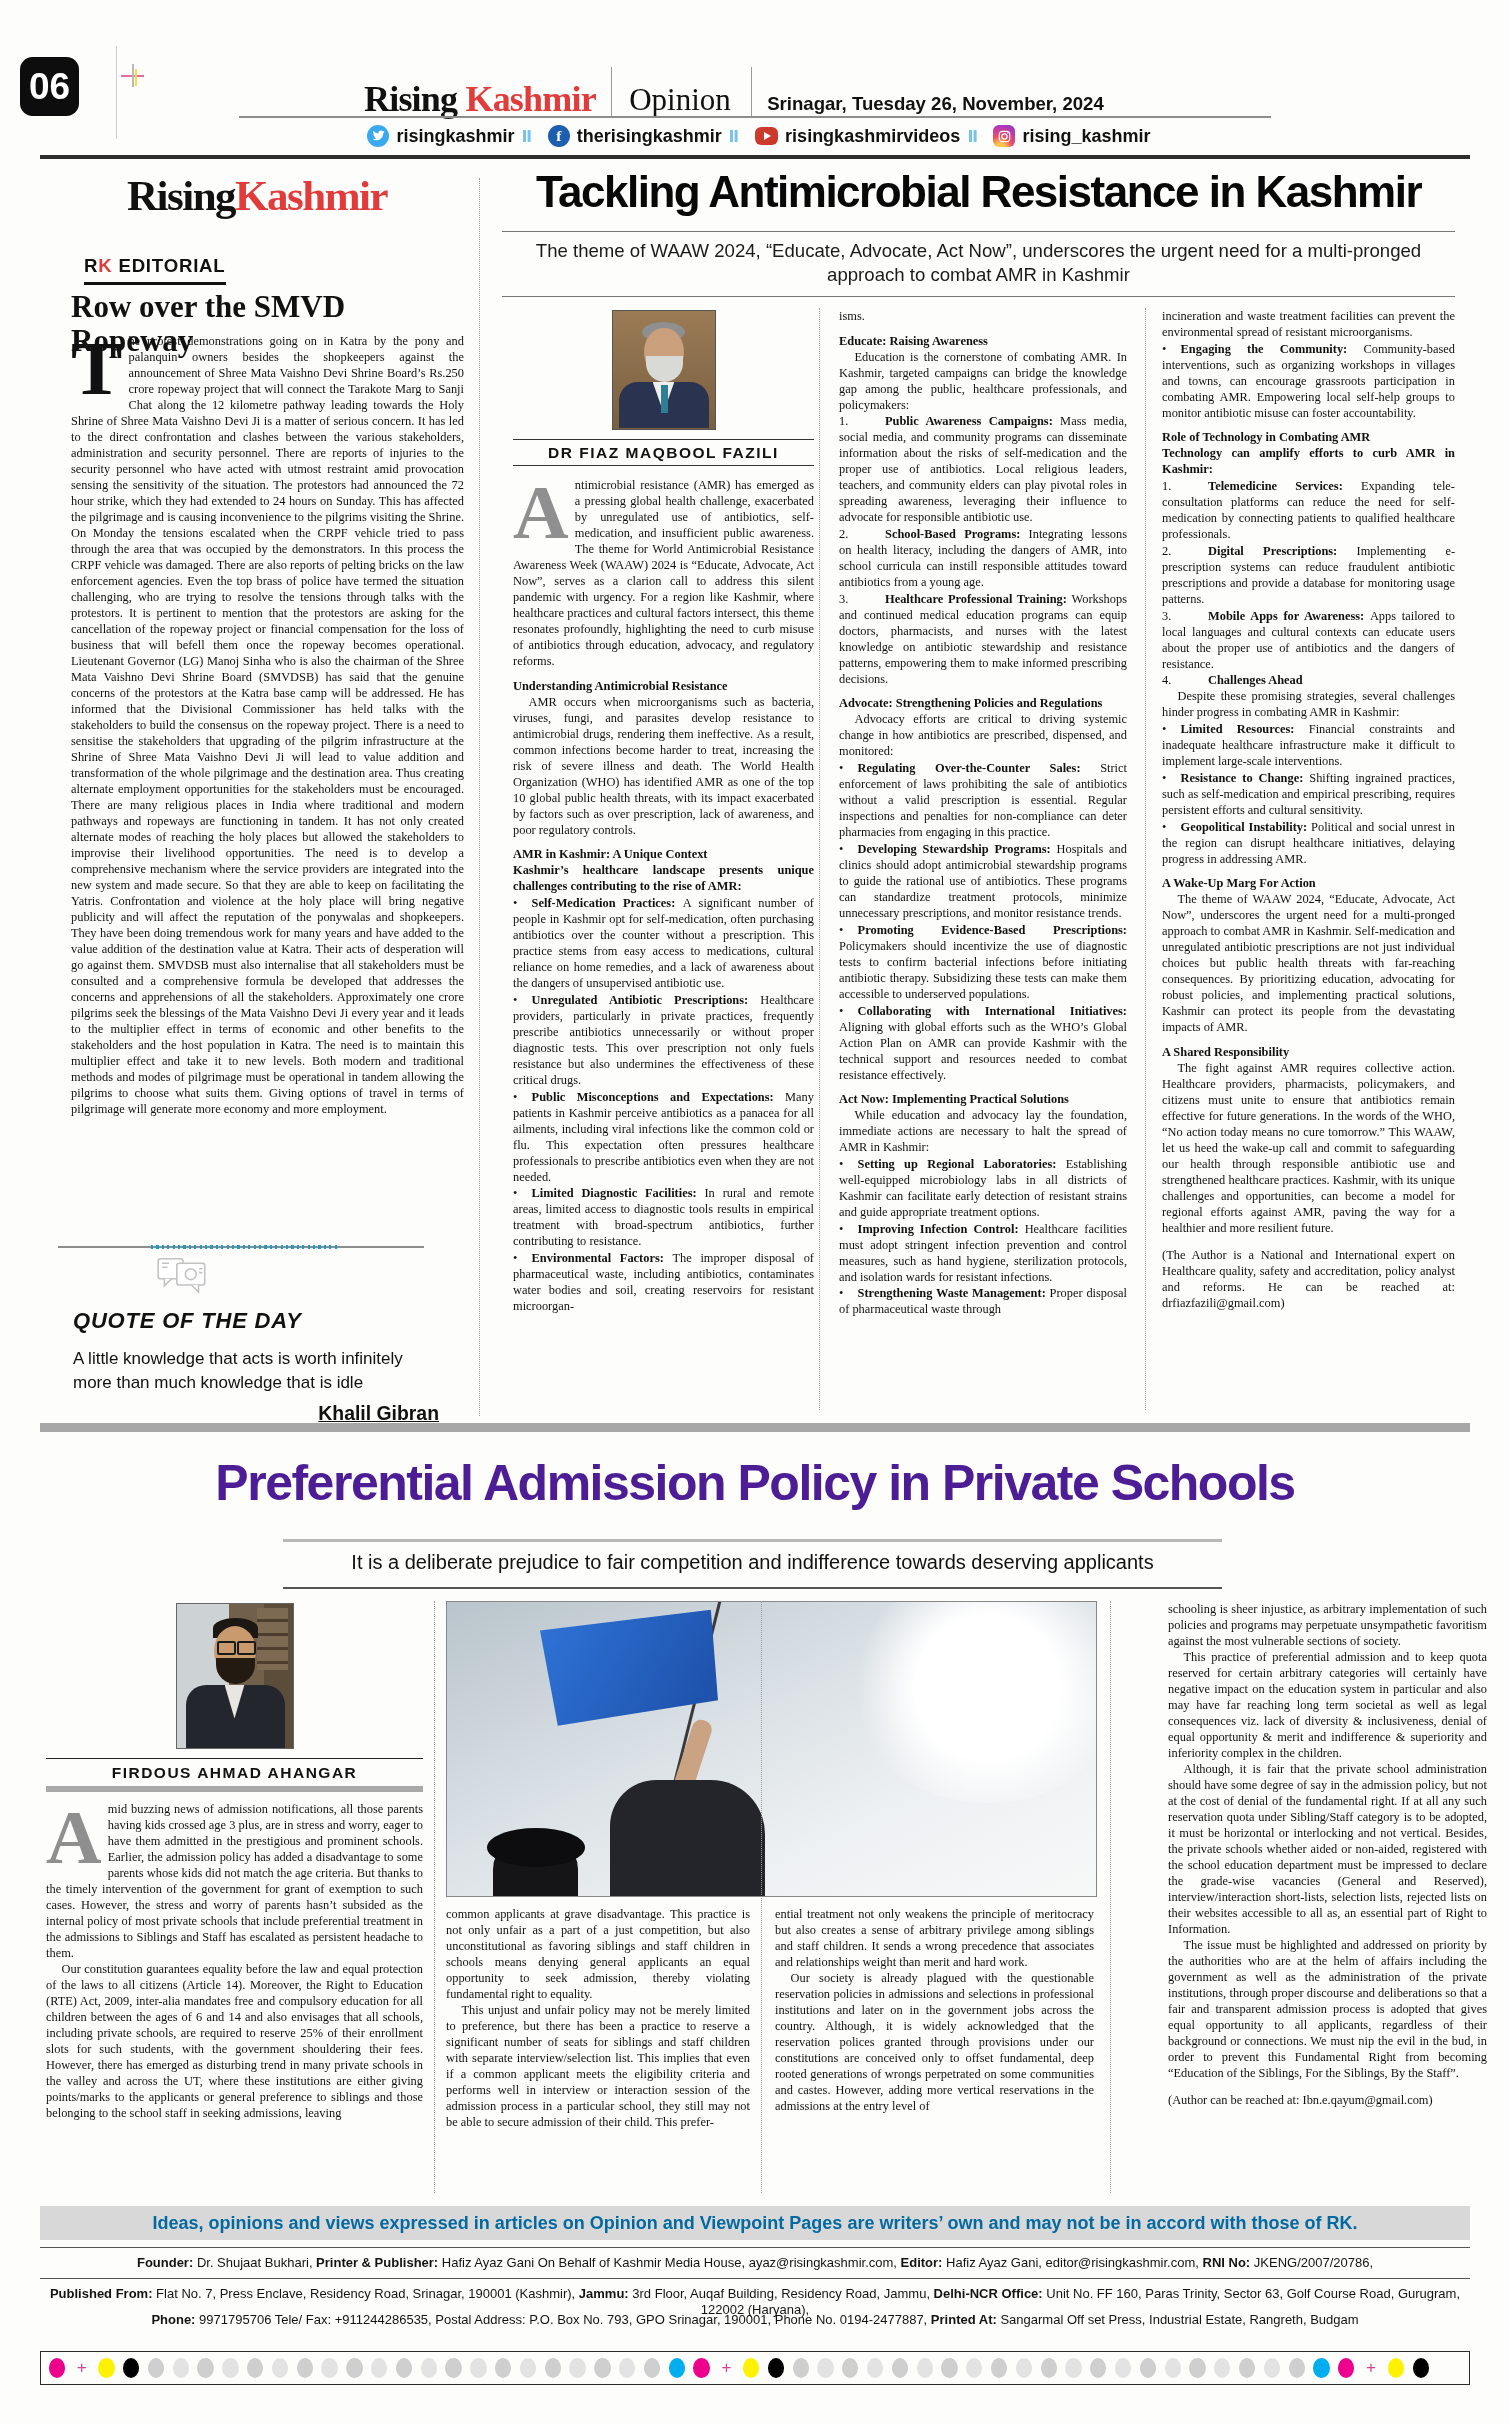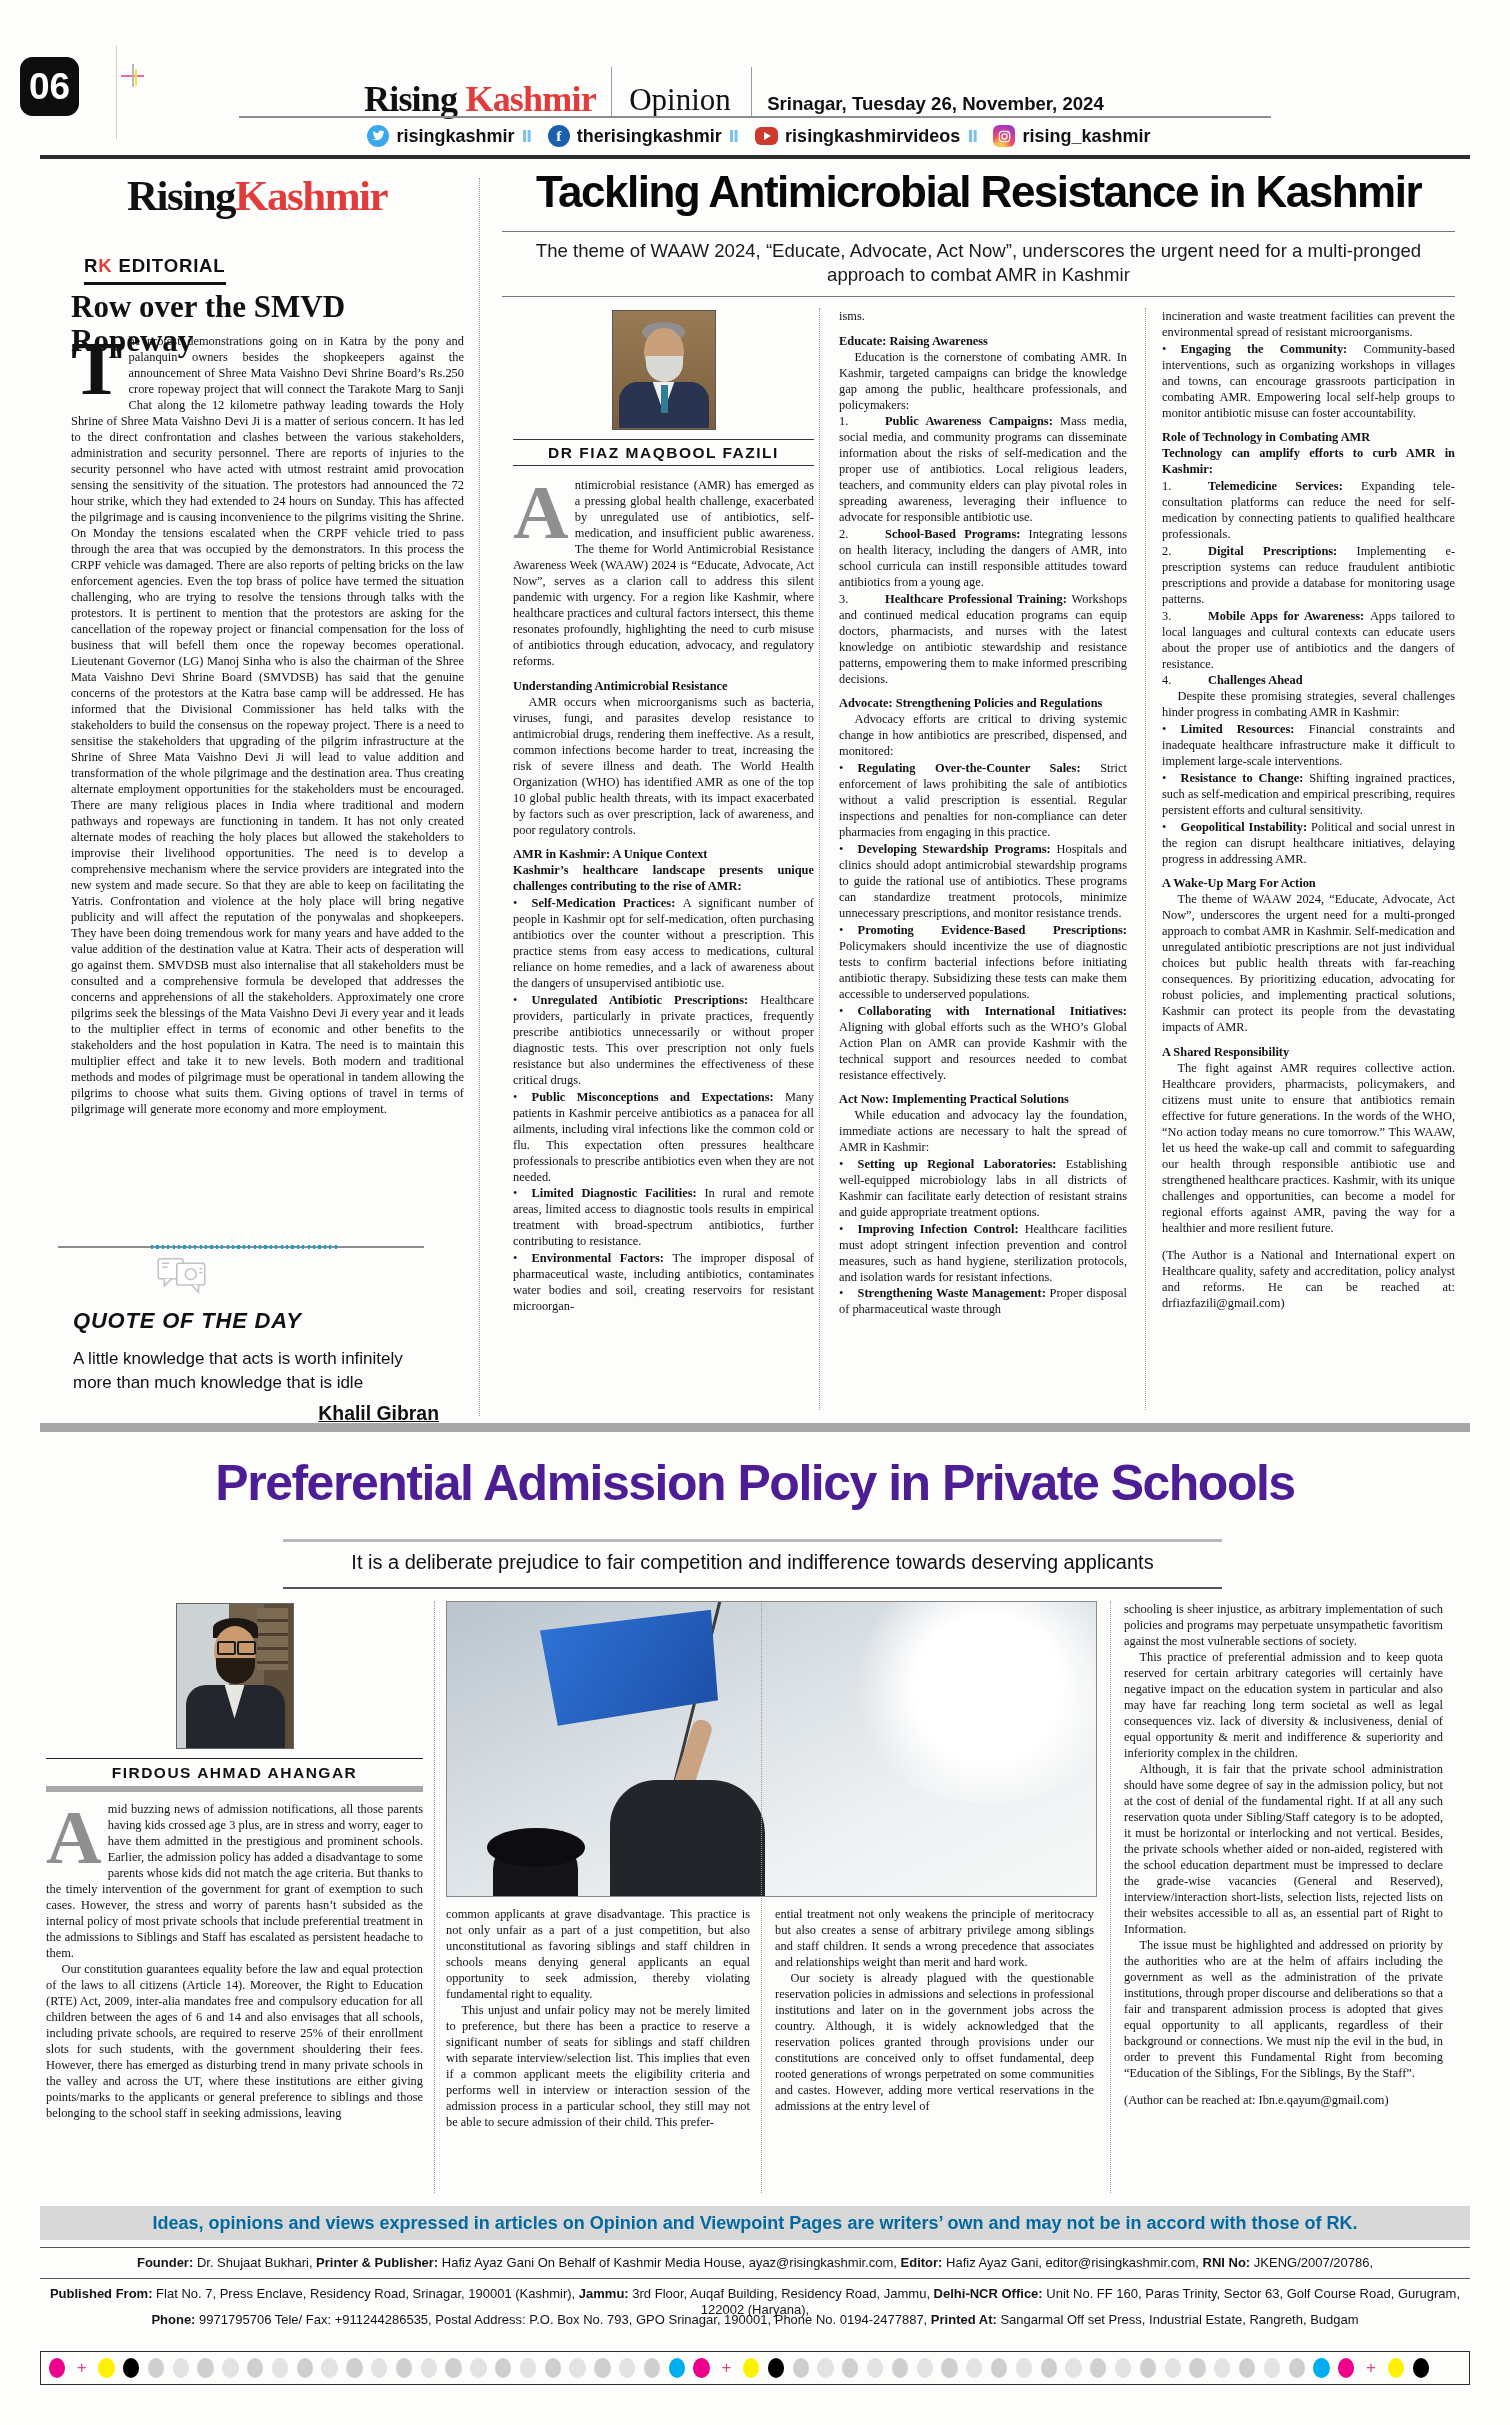--- a/index.html
+++ b/index.html
@@ -89,21 +89,21 @@
   
   .a2-headline{position:absolute;left:46px;top:1457px;width:1418px;text-align:center;
       font:700 50px/1.05 "Liberation Sans",sans-serif;letter-spacing:-1.5px;color:#4c1d95;}
   .a2-rule1{position:absolute;top:1539px;left:283px;width:939px;height:3.1px;background:#b9b9b9;}
   .a2-sub{position:absolute;left:283px;top:1550px;width:939px;text-align:center;
       font:400 20px/25px "Liberation Sans",sans-serif;}
   .a2-rule2{position:absolute;top:1587px;left:283px;width:939px;height:1.5px;background:#555;}
   .a2-c1{left:46px;top:1601px;width:377px;height:592px;}
   .a2-c2{left:446px;top:1906px;width:304px;height:285px;}
   .a2-c3{left:775px;top:1906px;width:319px;height:285px;}
-  .a2-c4{left:1124px;top:1601px;width:319px;height:592px;}
+  .a2-c4{left:1168px;top:1601px;width:319px;height:592px;}
   .a2-photo{width:116px;height:144px;margin:1.5px auto 0;position:relative;overflow:hidden;border:0.8px solid #666;
       background:linear-gradient(90deg,#cdd2d4 0 45%,#70604c 45% 75%,#5c4c3a 75%);}
   .p2-shelf{position:absolute;right:4.6px;top:4.6px;width:31px;height:62px;
       background:repeating-linear-gradient(180deg,#7d6a52 0 11px,#4d3e2e 11px 14px);}
   .p2-head{position:absolute;left:37px;top:22px;width:42px;height:50px;border-radius:21px/25px;background:#c89a6e;}
   .p2-hair{position:absolute;left:36px;top:14px;width:45px;height:20px;border-radius:50% 50% 0 0;background:#1d1713;}
   .p2-glass{position:absolute;left:40px;top:37px;width:15.5px;height:10px;border:2.3px solid #1a1a1a;border-radius:2.3px;}
   .p2-glass.r{left:60px;}
   .p2-beard{position:absolute;left:39px;top:54px;width:39px;height:26px;border-radius:0 0 19.4px 19.4px;background:#231a12;}
   .p2-body{position:absolute;left:9.3px;top:81px;width:99px;height:64px;border-radius:20px 20px 0 0;background:#23262c;}

